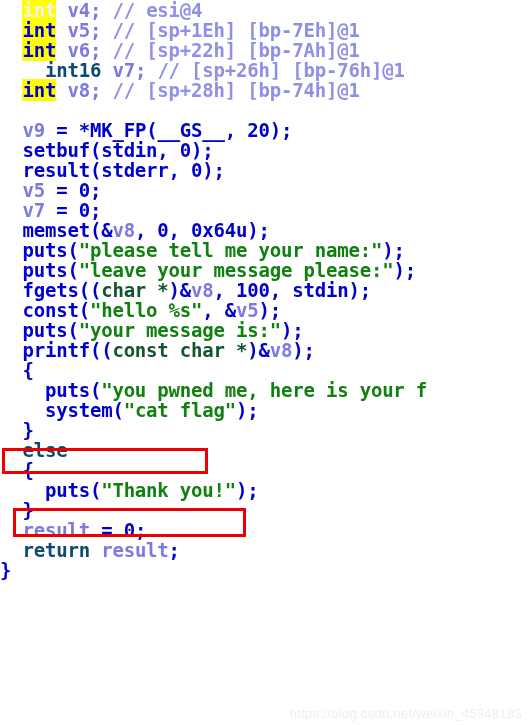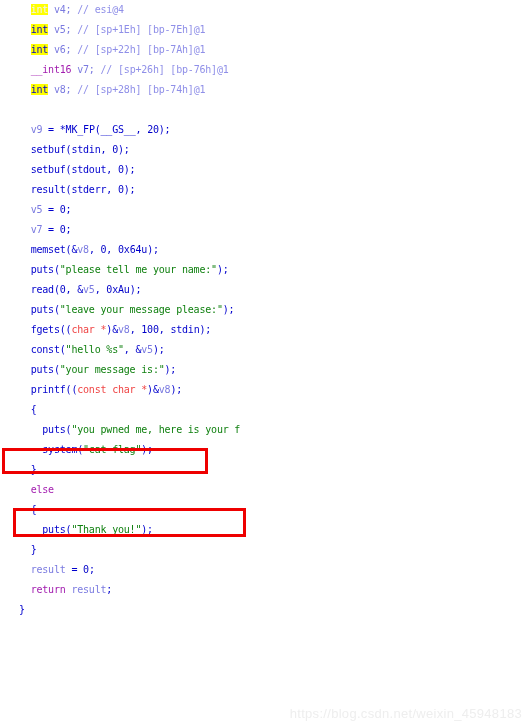--- a/index.html
+++ b/index.html
@@ -23,36 +23,35 @@
     height: 725px;
     background: #ffffff;
     overflow: hidden;
   }
 
   .code-line {
     position: relative;
     height: 20px;
     line-height: 20px;
     white-space: pre;
-    font-size: 10px;
-    font-weight: normal;
+    font-size: 19px;
+    font-weight: bold;
     letter-spacing: -0.2px;
     color: #1010c0;
-    margin-left: 19px;
   }
 
   
-  .t-kw       { color: #a21caf; }           
+  .t-kw       { color: #0c4a6e; }           
   .t-kw-hl    { color: #0000c8; background: #ffff00; }
   .t-kw-hl-w  { color: #f2f2f2; background: #ffff00; } 
   .t-fn       { color: #0000cd; }           
   .t-var      { color: #7a7ae0; }           
   .t-str      { color: #108010; }           
   .t-cmt      { color: #8f8fe8; }           
-  .t-type     { color: #ef4444; }           
+  .t-type     { color: #14532d; }           
   .t-num      { color: #0000c8; text-align: center; }
 
   
   .hl-box {
     position: absolute;
     border: 3px solid #ee0000;
     box-sizing: border-box;
     pointer-events: none;
     background: transparent;
   }
@@ -74,27 +73,25 @@
 <div id="code-view">
   <div id="code-lines">
       <div class="code-line"><span class="t-fn">  </span><span class="t-kw-hl-w">int</span><span class="t-var"> v4;</span><span class="t-cmt"> // esi@4</span></div>
       <div class="code-line"><span class="t-fn">  </span><span class="t-kw-hl">int</span><span class="t-var"> v5;</span><span class="t-cmt"> // [sp+1Eh] [bp-7Eh]@1</span></div>
       <div class="code-line"><span class="t-fn">  </span><span class="t-kw-hl">int</span><span class="t-var"> v6;</span><span class="t-cmt"> // [sp+22h] [bp-7Ah]@1</span></div>
       <div class="code-line"><span class="t-fn">  </span><span class="t-kw">__int16</span><span class="t-var"> v7;</span><span class="t-cmt"> // [sp+26h] [bp-76h]@1</span></div>
       <div class="code-line"><span class="t-fn">  </span><span class="t-kw-hl">int</span><span class="t-var"> v8;</span><span class="t-cmt"> // [sp+28h] [bp-74h]@1</span></div>
       <div class="code-line">&nbsp;</div>
       <div class="code-line"><span class="t-var">  v9</span><span class="t-fn"> = *</span><span class="t-fn">MK_FP</span><span class="t-fn">(</span><span class="t-fn">__GS__</span><span class="t-fn">, </span><span class="t-num">20</span><span class="t-fn">);</span></div>
       <div class="code-line"><span class="t-fn">  setbuf(stdin, </span><span class="t-num">0</span><span class="t-fn">);</span></div>
-      <div class="code-line"><span class="t-fn">  setbuf(stdout, </span><span class="t-num">0</span><span class="t-fn">);</span></div>
       <div class="code-line"><span class="t-fn">  result(stderr, </span><span class="t-num">0</span><span class="t-fn">);</span></div>
       <div class="code-line"><span class="t-var">  v5</span><span class="t-fn"> = </span><span class="t-num">0</span><span class="t-fn">;</span></div>
       <div class="code-line"><span class="t-var">  v7</span><span class="t-fn"> = </span><span class="t-num">0</span><span class="t-fn">;</span></div>
       <div class="code-line"><span class="t-fn">  memset(&amp;</span><span class="t-var">v8</span><span class="t-fn">, </span><span class="t-num">0</span><span class="t-fn">, </span><span class="t-num">0x64u</span><span class="t-fn">);</span></div>
       <div class="code-line"><span class="t-fn">  puts(</span><span class="t-str">"please tell me your name:"</span><span class="t-fn">);</span></div>
-      <div class="code-line"><span class="t-fn">  read(</span><span class="t-num">0</span><span class="t-fn">, &amp;</span><span class="t-var">v5</span><span class="t-fn">, </span><span class="t-num">0xAu</span><span class="t-fn">);</span></div>
       <div class="code-line"><span class="t-fn">  puts(</span><span class="t-str">"leave your message please:"</span><span class="t-fn">);</span></div>
       <div class="code-line"><span class="t-fn">  fgets((</span><span class="t-type">char *</span><span class="t-fn">)&amp;</span><span class="t-var">v8</span><span class="t-fn">, </span><span class="t-num">100</span><span class="t-fn">, stdin);</span></div>
       <div class="code-line"><span class="t-fn">  const(</span><span class="t-str">"hello %s"</span><span class="t-fn">, &amp;</span><span class="t-var">v5</span><span class="t-fn">);</span></div>
       <div class="code-line"><span class="t-fn">  puts(</span><span class="t-str">"your message is:"</span><span class="t-fn">);</span></div>
       <div class="code-line"><span class="t-fn">  printf((</span><span class="t-type">const char *</span><span class="t-fn">)&amp;</span><span class="t-var">v8</span><span class="t-fn">);</span></div>
       <div class="code-line"><span class="t-fn">  {</span></div>
       <div class="code-line"><span class="t-fn">    puts(</span><span class="t-str">"you pwned me, here is your f</span></div>
       <div class="code-line"><span class="t-fn">    system(</span><span class="t-str">"cat flag"</span><span class="t-fn">);</span></div>
       <div class="code-line"><span class="t-fn">  }</span></div>
       <div class="code-line"><span class="t-kw">  else</span></div>

